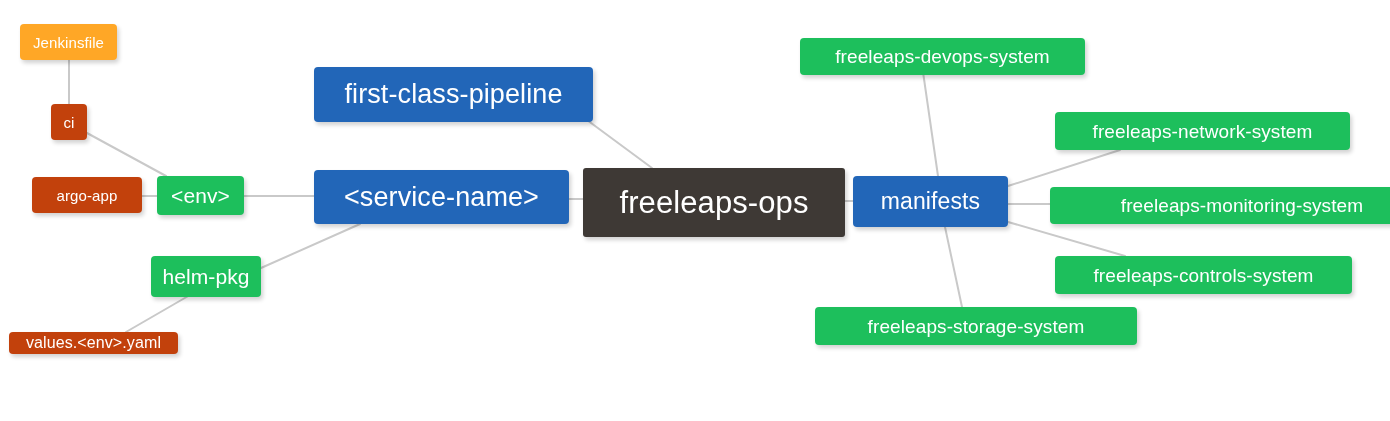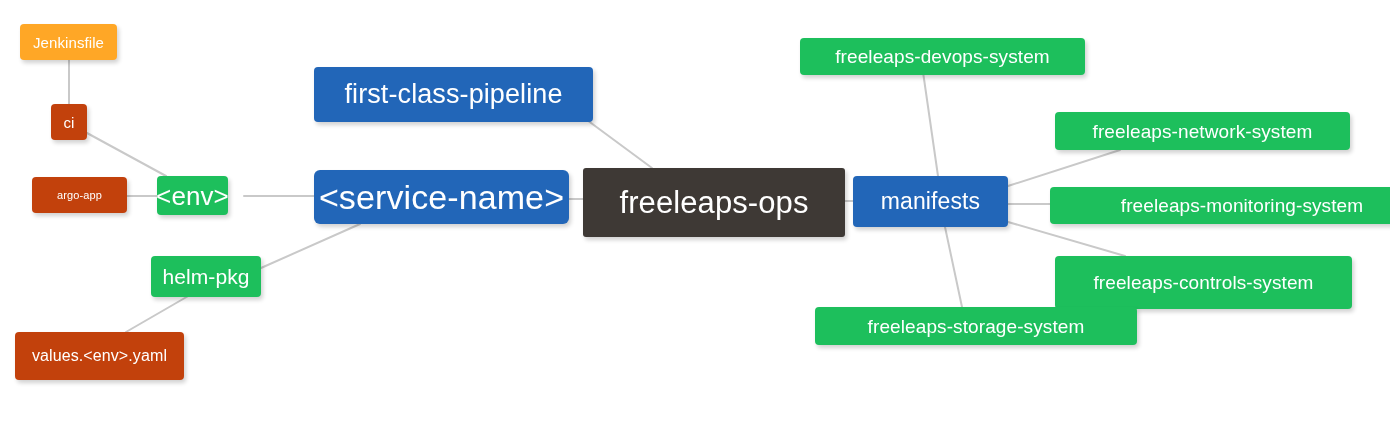--- a/index.html
+++ b/index.html
@@ -49,53 +49,53 @@
       <line x1="1008" y1="222" x2="1125" y2="256" stroke="#c9c9c9" stroke-width="2" stroke-linecap="round"></line>
       <line x1="945" y1="227" x2="962" y2="307" stroke="#c9c9c9" stroke-width="2" stroke-linecap="round"></line>
     </svg>
   <div id="node-layer">
       <div class="node n-orange" style="left: 20px; top: 24px; width: 97px; height: 36px; font-size: 15px;">
         <span>Jenkinsfile</span>
       </div>
       <div class="node n-red" style="left: 51px; top: 104px; width: 36px; height: 36px; font-size: 15px;">
         <span>ci</span>
       </div>
-      <div class="node n-red" style="left: 32px; top: 177px; width: 95px; height: 36px; font-size: 11px;">
+      <div class="node n-red" style="left: 32px; top: 177px; width: 110px; height: 36px; font-size: 15px;">
         <span>argo-app</span>
       </div>
-      <div class="node n-green" style="left: 157px; top: 176px; width: 71px; height: 39px; font-size: 26px;">
+      <div class="node n-green" style="left: 157px; top: 176px; width: 87px; height: 39px; font-size: 21px;">
         <span>&lt;env&gt;</span>
       </div>
       <div class="node n-green" style="left: 151px; top: 256px; width: 110px; height: 41px; font-size: 21px;">
         <span>helm-pkg</span>
       </div>
-      <div class="node n-red" style="left: 15px; top: 332px; width: 169px; height: 48px; font-size: 16px;">
+      <div class="node n-red" style="left: 9px; top: 332px; width: 169px; height: 22px; font-size: 16px;">
         <span>values.&lt;env&gt;.yaml</span>
       </div>
-      <div class="node n-blue" style="left: 314px; top: 170px; width: 255px; height: 54px; font-size: 34px; border-radius: 6px;">
+      <div class="node n-blue" style="left: 314px; top: 170px; width: 255px; height: 54px; font-size: 27px;">
         <span>&lt;service-name&gt;</span>
       </div>
       <div class="node n-blue" style="left: 314px; top: 36px; width: 279px; height: 55px; font-size: 27px; margin-top: 31px;">
         <span>first-class-pipeline</span>
       </div>
       <div class="node n-root" style="left: 583px; top: 168px; width: 262px; height: 69px; font-size: 31px;">
         <span>freeleaps-ops</span>
       </div>
       <div class="node n-blue" style="left: 853px; top: 176px; width: 155px; height: 51px; font-size: 23px;">
         <span>manifests</span>
       </div>
       <div class="node n-green" style="left: 800px; top: 38px; width: 285px; height: 37px; font-size: 19px;">
         <span>freeleaps-devops-system</span>
       </div>
       <div class="node n-green" style="left: 1055px; top: 112px; width: 295px; height: 38px; font-size: 19px; text-align: center;">
         <span>freeleaps-network-system</span>
       </div>
       <div class="node n-green" style="left: 1050px; top: 187px; width: 384px; height: 37px; font-size: 19px;">
         <span>freeleaps-monitoring-system</span>
       </div>
-      <div class="node n-green" style="left: 1055px; top: 256px; width: 297px; height: 53px; font-size: 19px;">
+      <div class="node n-green" style="left: 1055px; top: 256px; width: 297px; height: 38px; font-size: 19px;">
         <span>freeleaps-controls-system</span>
       </div>
       <div class="node n-green" style="left: 815px; top: 307px; width: 322px; height: 38px; font-size: 19px;">
         <span>freeleaps-storage-system</span>
       </div>
     </div>
 </div>
 
 </body></html>

